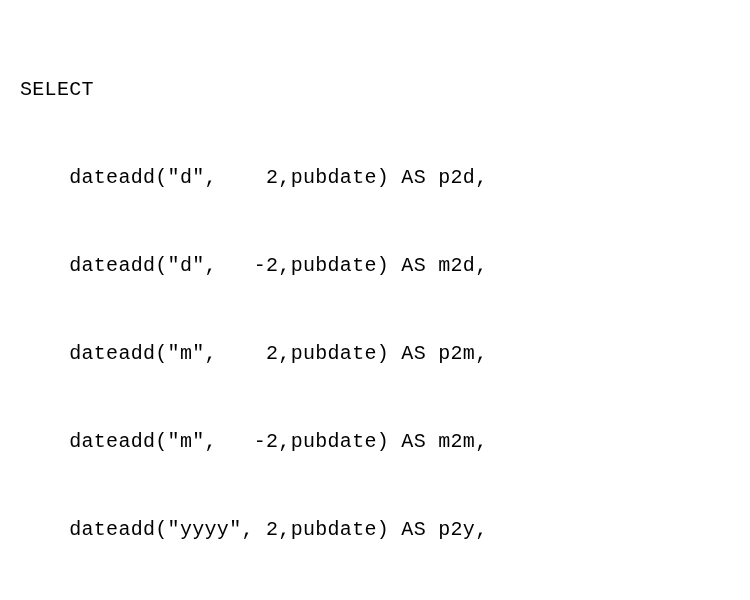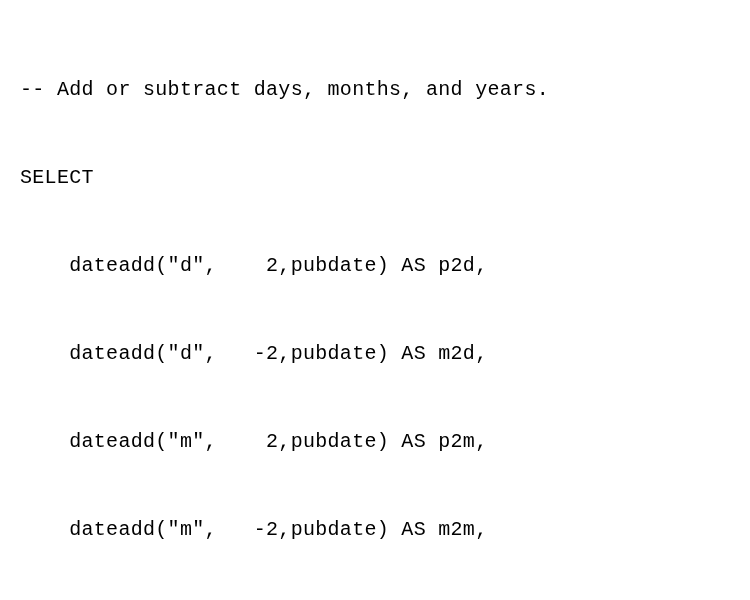--- a/index.html
+++ b/index.html
@@ -17,21 +17,20 @@
     font-variant-ligatures: none;
   }
   .line {
     display: block;
   }
 </style>
 </head>
 <body>
 
 <div class="code-block">
-<span class="line">-- Add or subtract days, months, and years.</span>
 <span class="line">SELECT</span>
 <span class="line">    dateadd("d",    2,pubdate) AS p2d,</span>
 <span class="line">    dateadd("d",   -2,pubdate) AS m2d,</span>
 <span class="line">    dateadd("m",    2,pubdate) AS p2m,</span>
 <span class="line">    dateadd("m",   -2,pubdate) AS m2m,</span>
 <span class="line">    dateadd("yyyy", 2,pubdate) AS p2y,</span>
 
 
 
 </div>

